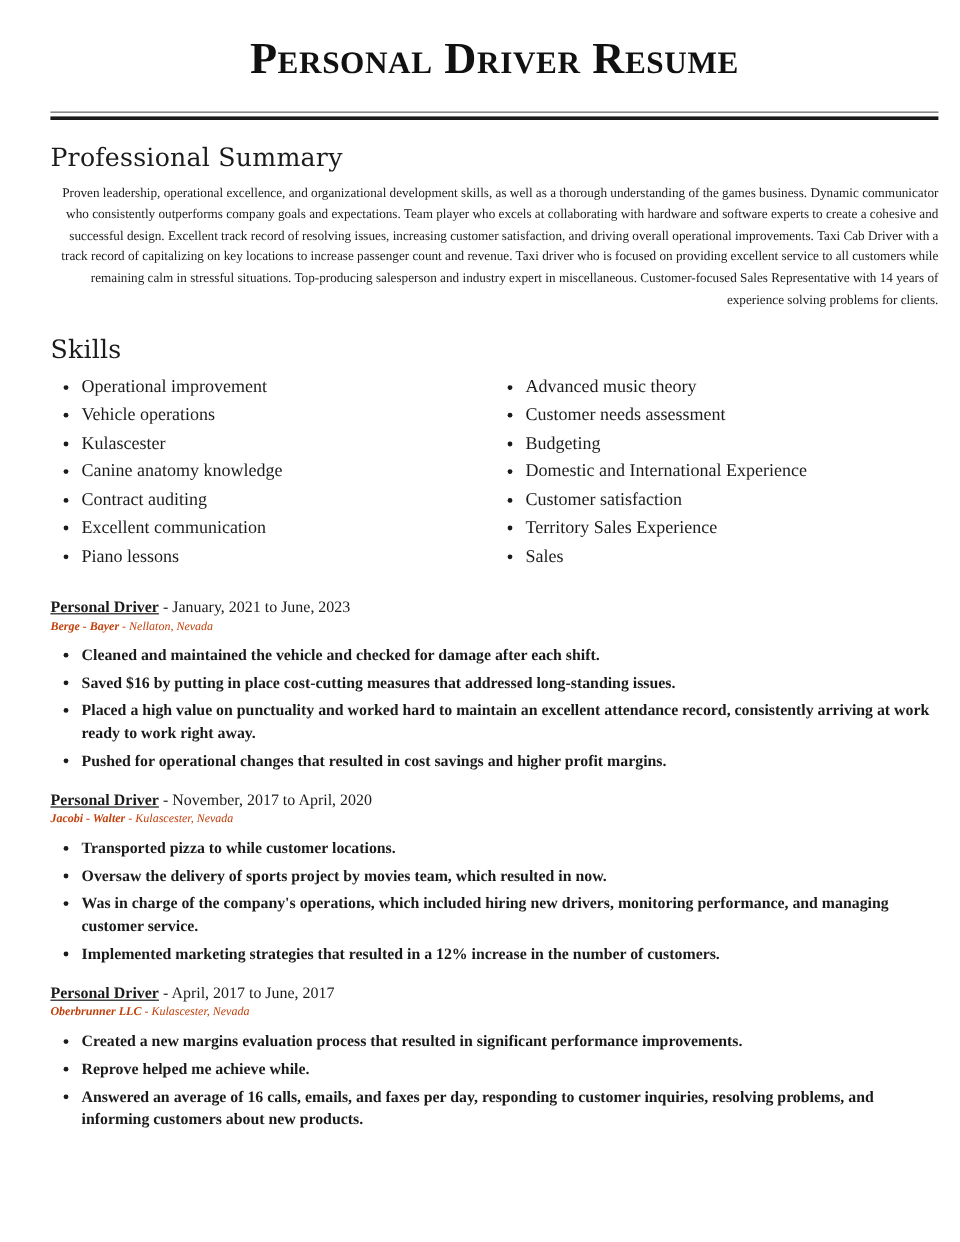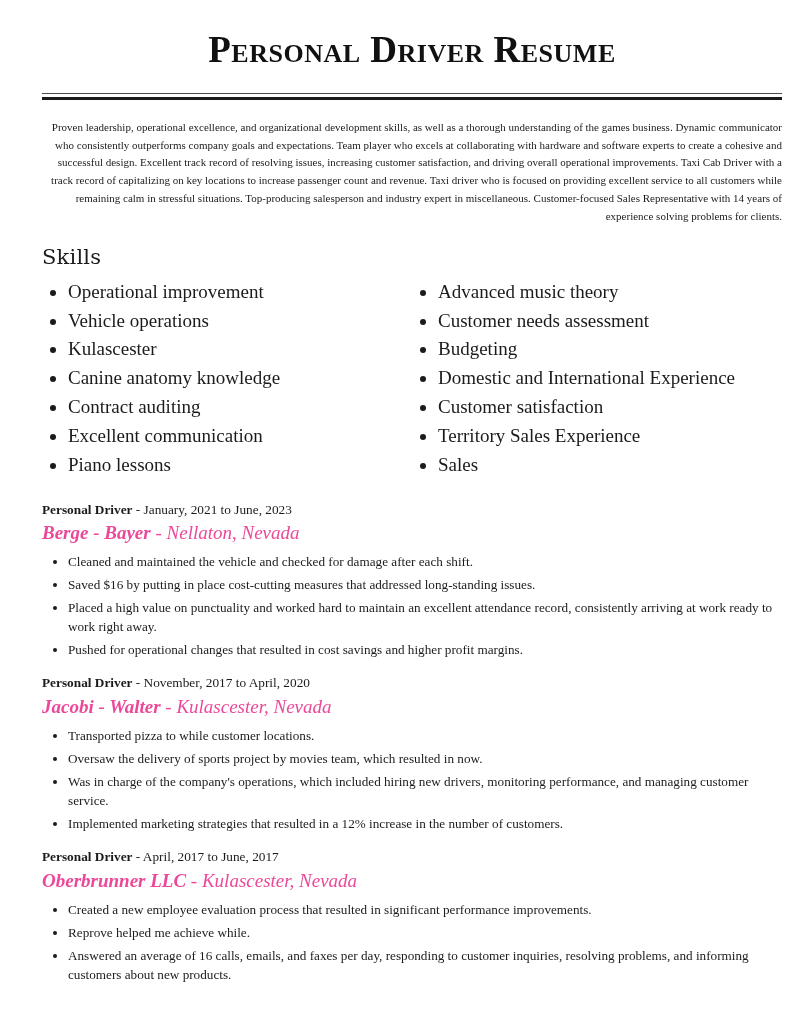--- a/index.html
+++ b/index.html
@@ -97,62 +97,64 @@
   .skills-col {
     width: 50%;
     box-sizing: border-box;
   }
   .skills-col ul {
     margin: 0;
     padding-left: 26px;
     list-style: disc;
   }
   .skills-col li {
-    font-size: 19px;
+    font-size: 15px;
     line-height: 1.34;
     margin-bottom: 3.4px;
     color: #1b1b1b;
   }
 
   
   .job {
     margin-top: 14px;
   }
   .job:first-of-type {
     margin-top: 0;
   }
   .job-line1 {
     font-size: 13.3px;
     line-height: 1.45;
     color: #1b1b1b;
   }
   .job-title {
     font-weight: 700;
+    text-decoration: underline;
   }
   .job-dates {
     font-weight: 400;
   }
   .job-line2 {
-    font-size: 19px;
+    font-size: 10px;
     line-height: 1.45;
-    color: #ec4899;
+    color: #c2410c;
     margin-bottom: 2px;
   }
   .job-company {
     font-weight: 700;
     font-style: italic;
   }
   .job-location {
     font-style: italic;
     font-weight: 400;
   }
   .job ul {
     margin: 6px 0 0 0;
     padding-left: 26px;
     list-style: disc;
+    font-weight: bold;
   }
   .job li {
     font-size: 13.2px;
     line-height: 1.44;
     margin-bottom: 4px;
     color: #1b1b1b;
   }
   .dash {
     font-weight: 400;
     font-style: normal;
@@ -166,20 +168,21 @@
   <h1 class="resume-title">Personal Driver Resume</h1>
 
   <div class="rule-wrap">
     <div class="rule-thin"></div>
     <div class="rule-gap"></div>
     <div class="rule-thick"></div>
   </div>
 
 
   <div class="section">
+    <h2 class="section-title">Professional Summary</h2>
     <p class="summary">Proven leadership, operational excellence, and organizational development skills, as well as a thorough understanding of the games business. Dynamic communicator who consistently outperforms company goals and expectations. Team player who excels at collaborating with hardware and software experts to create a cohesive and successful design. Excellent track record of resolving issues, increasing customer satisfaction, and driving overall operational improvements. Taxi Cab Driver with a track record of capitalizing on key locations to increase passenger count and revenue. Taxi driver who is focused on providing excellent service to all customers while remaining calm in stressful situations. Top-producing salesperson and industry expert in miscellaneous. Customer-focused Sales Representative with 14 years of experience solving problems for clients.</p>
   </div>
 
   <div class="section">
     <h2 class="section-title">Skills</h2>
     <div class="skills-cols">
       <div class="skills-col">
         <ul>
           <li>Operational improvement</li>
           <li>Vehicle operations</li>
@@ -249,21 +252,21 @@
         <span class="job-title">Personal Driver</span>
         <span class="dash">-</span>
         <span class="job-dates">April, 2017 to June, 2017</span>
       </div>
       <div class="job-line2">
         <span class="job-company">Oberbrunner LLC</span>
         <span class="dash">-</span>
         <span class="job-location">Kulascester, Nevada</span>
       </div>
       <ul>
-        <li>Created a new employee evaluation process that resulted in significant performance improvements.</li>
+        <li>Created a new margins evaluation process that resulted in significant performance improvements.</li>
         <li>Reprove helped me achieve while.</li>
         <li>Answered an average of 16 calls, emails, and faxes per day, responding to customer inquiries, resolving problems, and informing customers about new products.</li>
 
       </ul>
     </div>
   </div>
 
 </div>
 
 </body></html>

